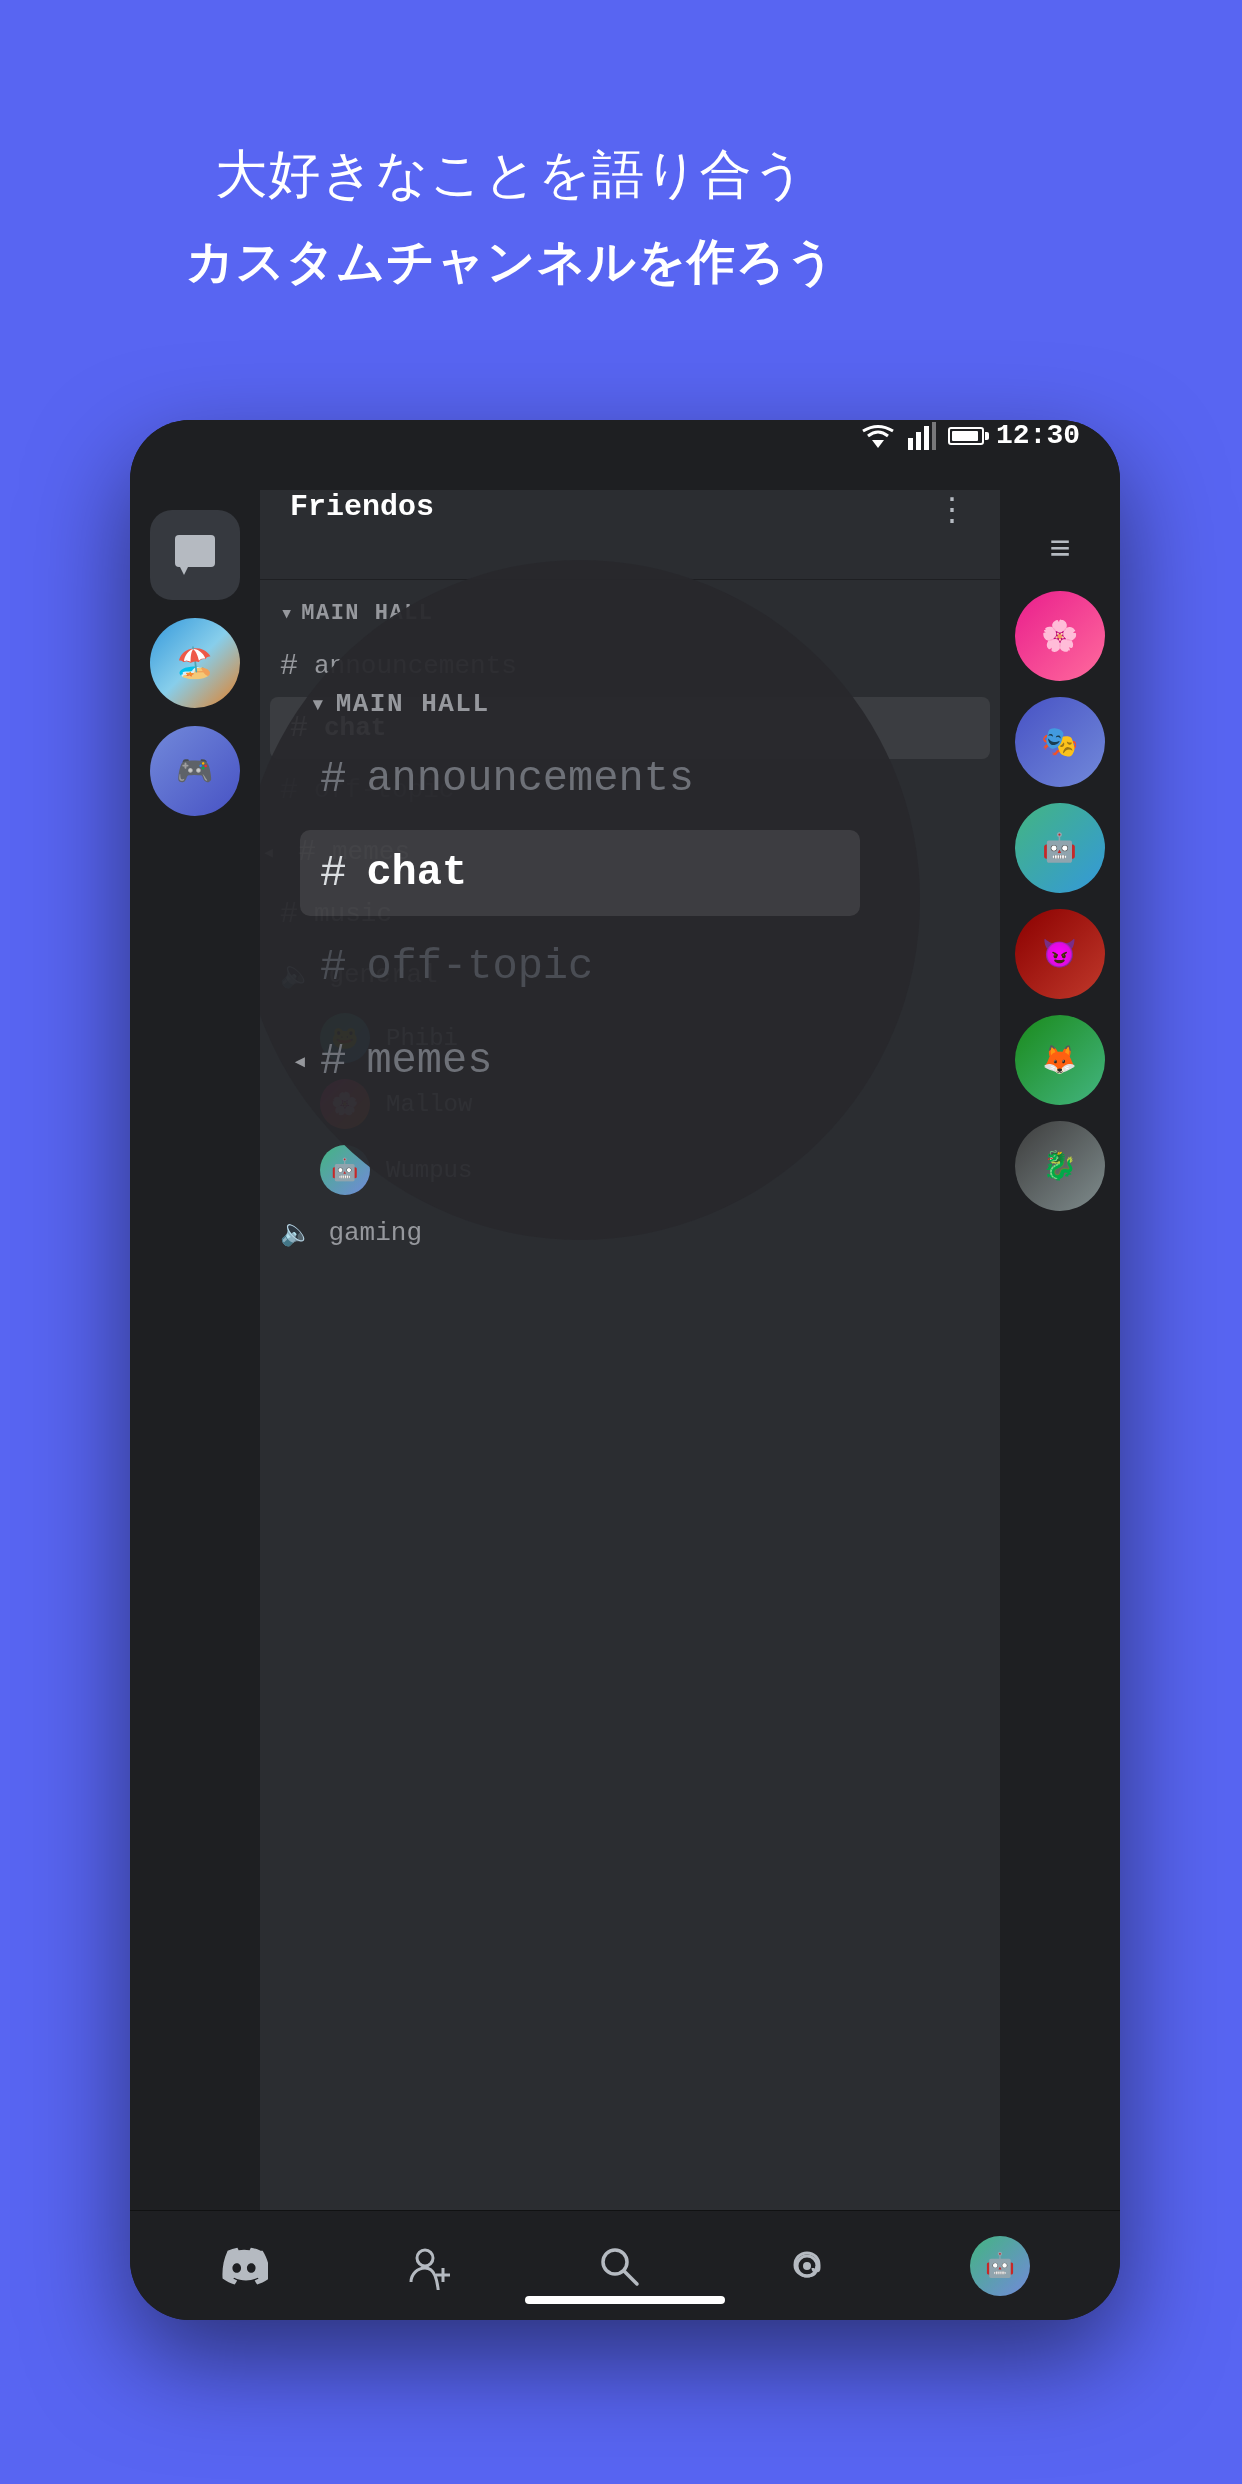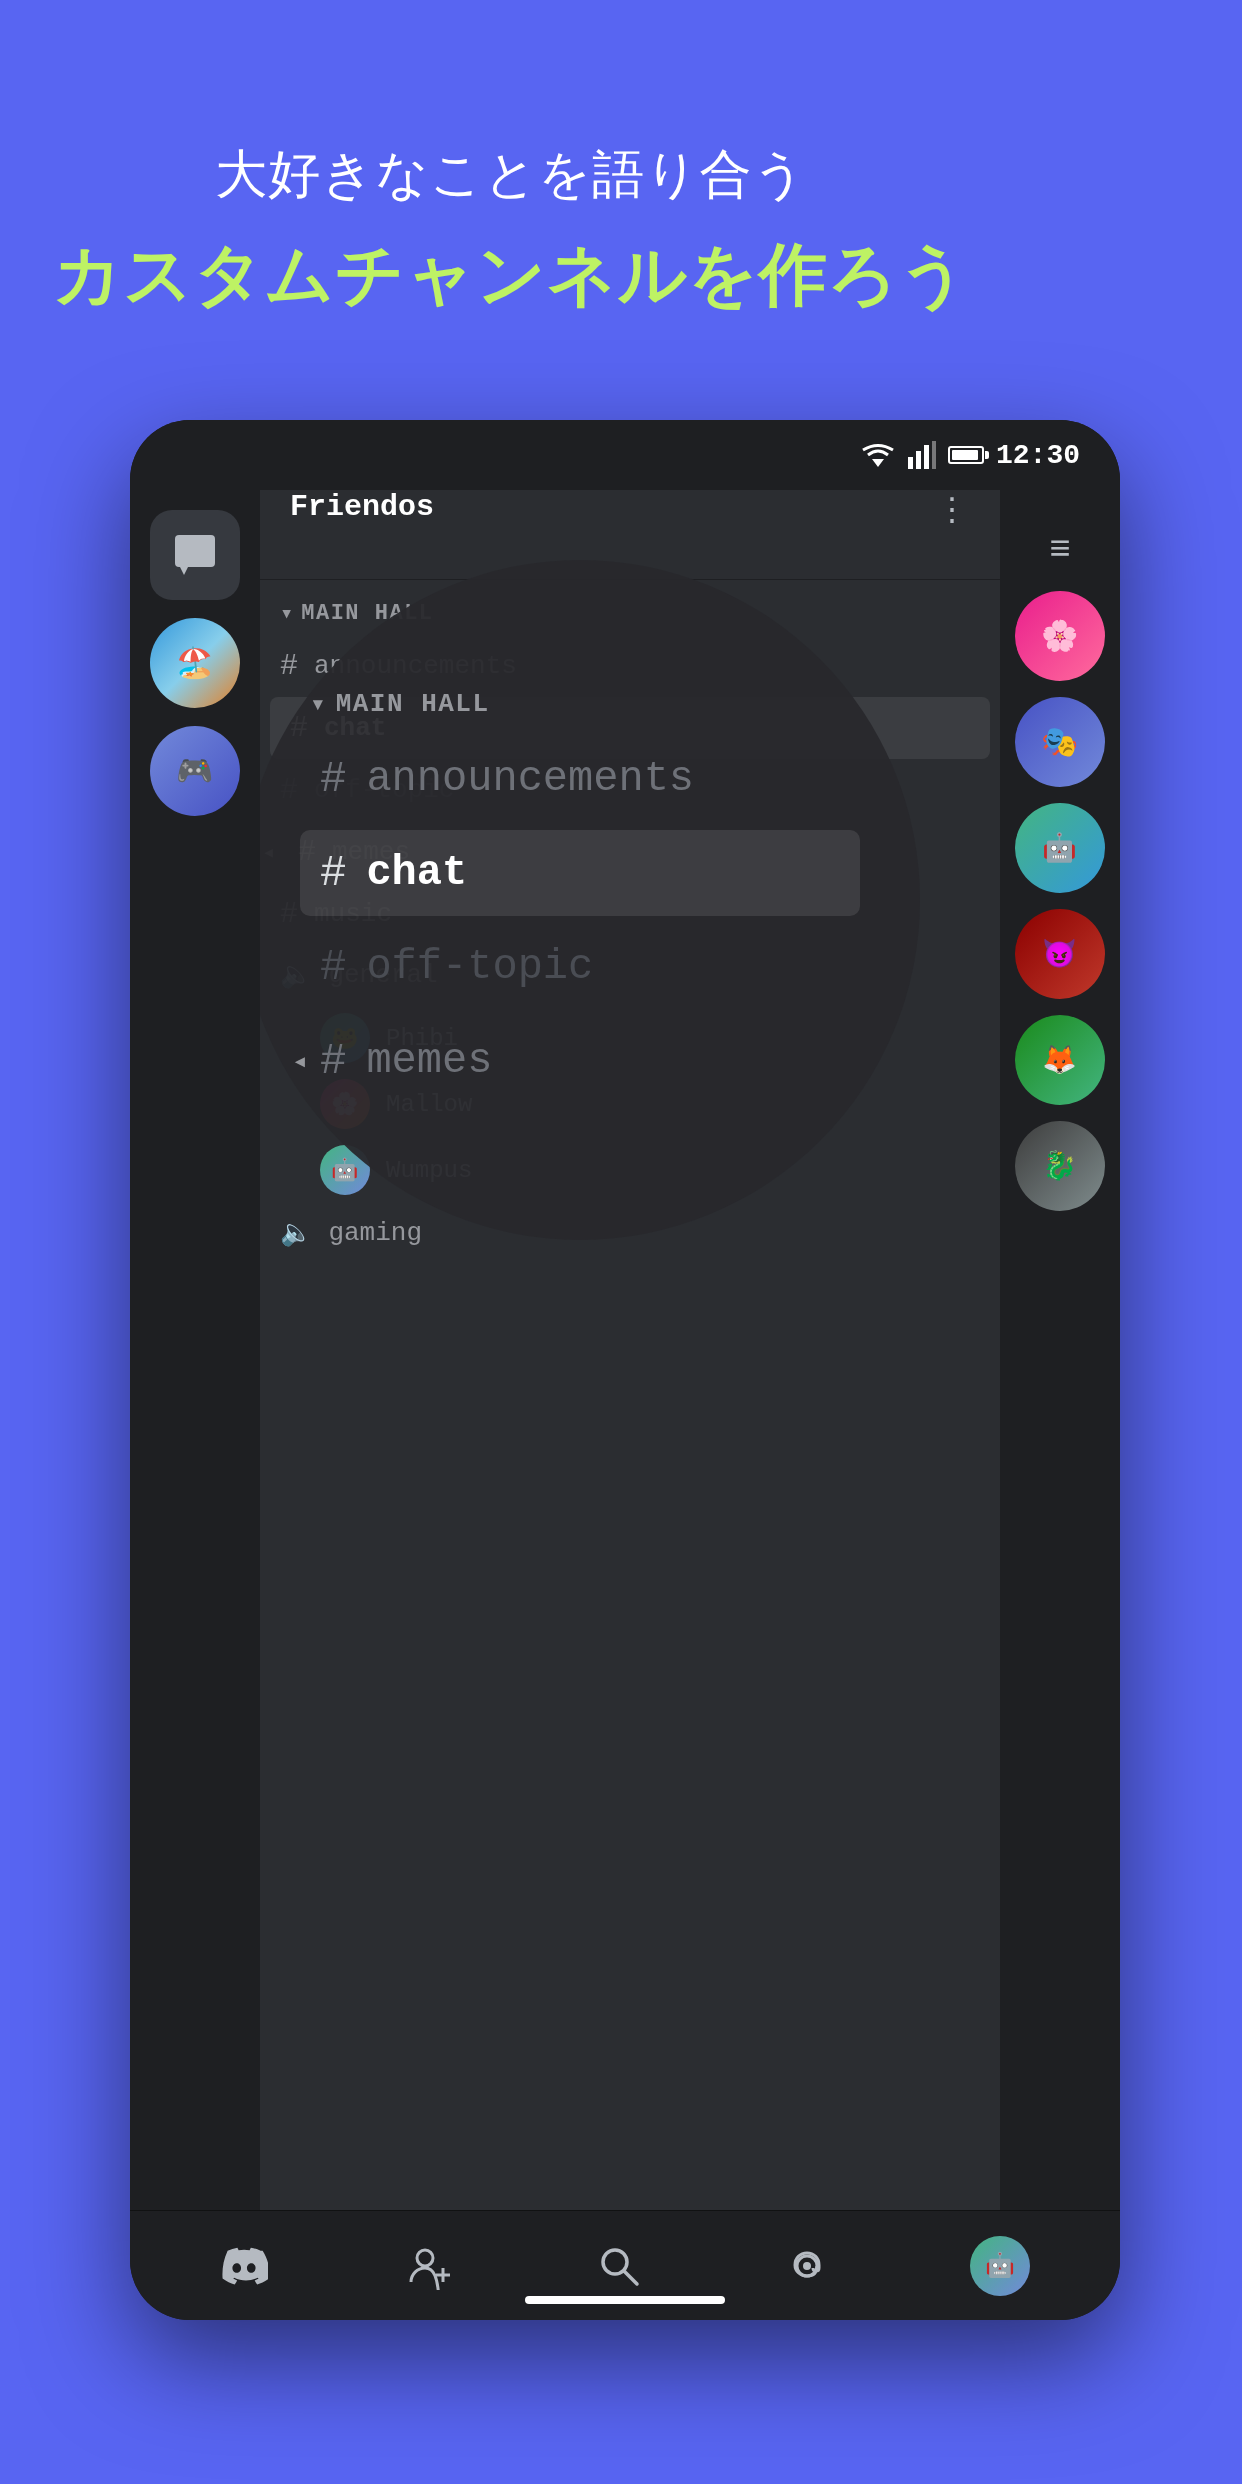--- a/index.html
+++ b/index.html
@@ -19,22 +19,22 @@
       padding-bottom: 60px;
     }
     .top-subtitle {
       color: #fff;
       font-size: 52px;
       font-weight: 400;
       margin-bottom: 20px;
       letter-spacing: 1px;
     }
     .top-title {
-      color: #bef264;
-      font-size: 68px;
+      color: #ffffff;
+      font-size: 48px;
       font-weight: 700;
       letter-spacing: 1px;
     }
 
     
     .phone-container {
       position: absolute;
       top: 420px;
       left: 130px;
       width: 990px;
@@ -43,21 +43,21 @@
       border-radius: 60px;
       overflow: hidden;
       box-shadow: 0 40px 100px rgba(0,0,0,0.5);
     }
 
     
     .status-bar {
       height: 70px;
       background: #1e1f22;
       display: flex;
-      align-items: center;
+      align-items: flex-start;
       justify-content: flex-end;
       padding: 0 40px;
       gap: 16px;
     }
     .status-icons {
       display: flex;
       align-items: center;
       gap: 12px;
     }
     .battery-icon {

